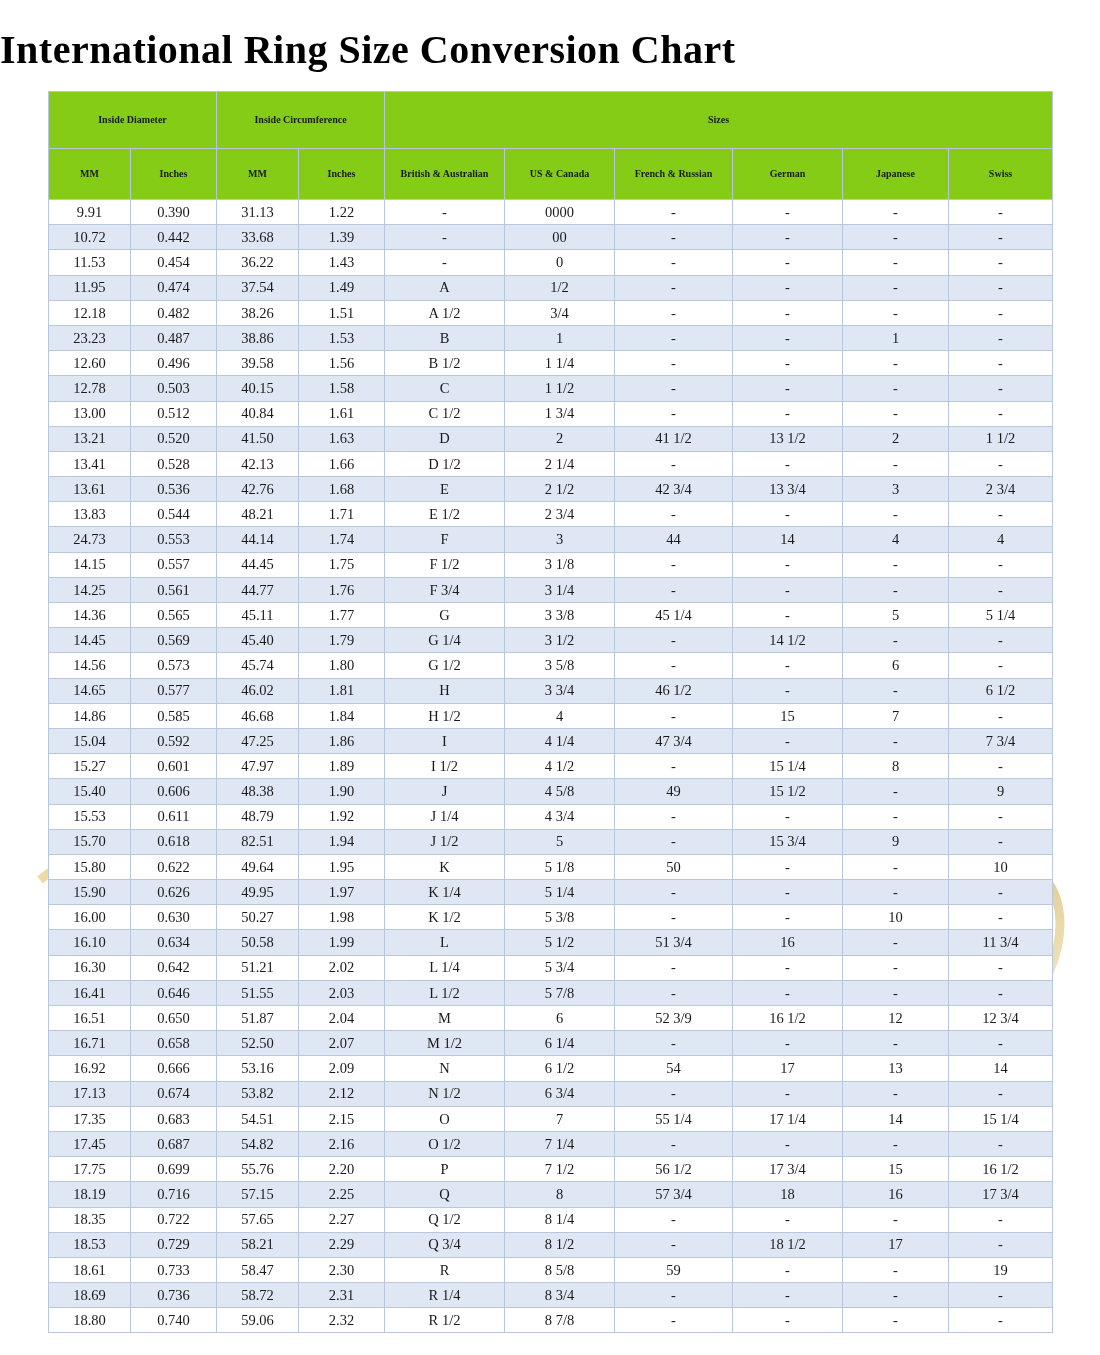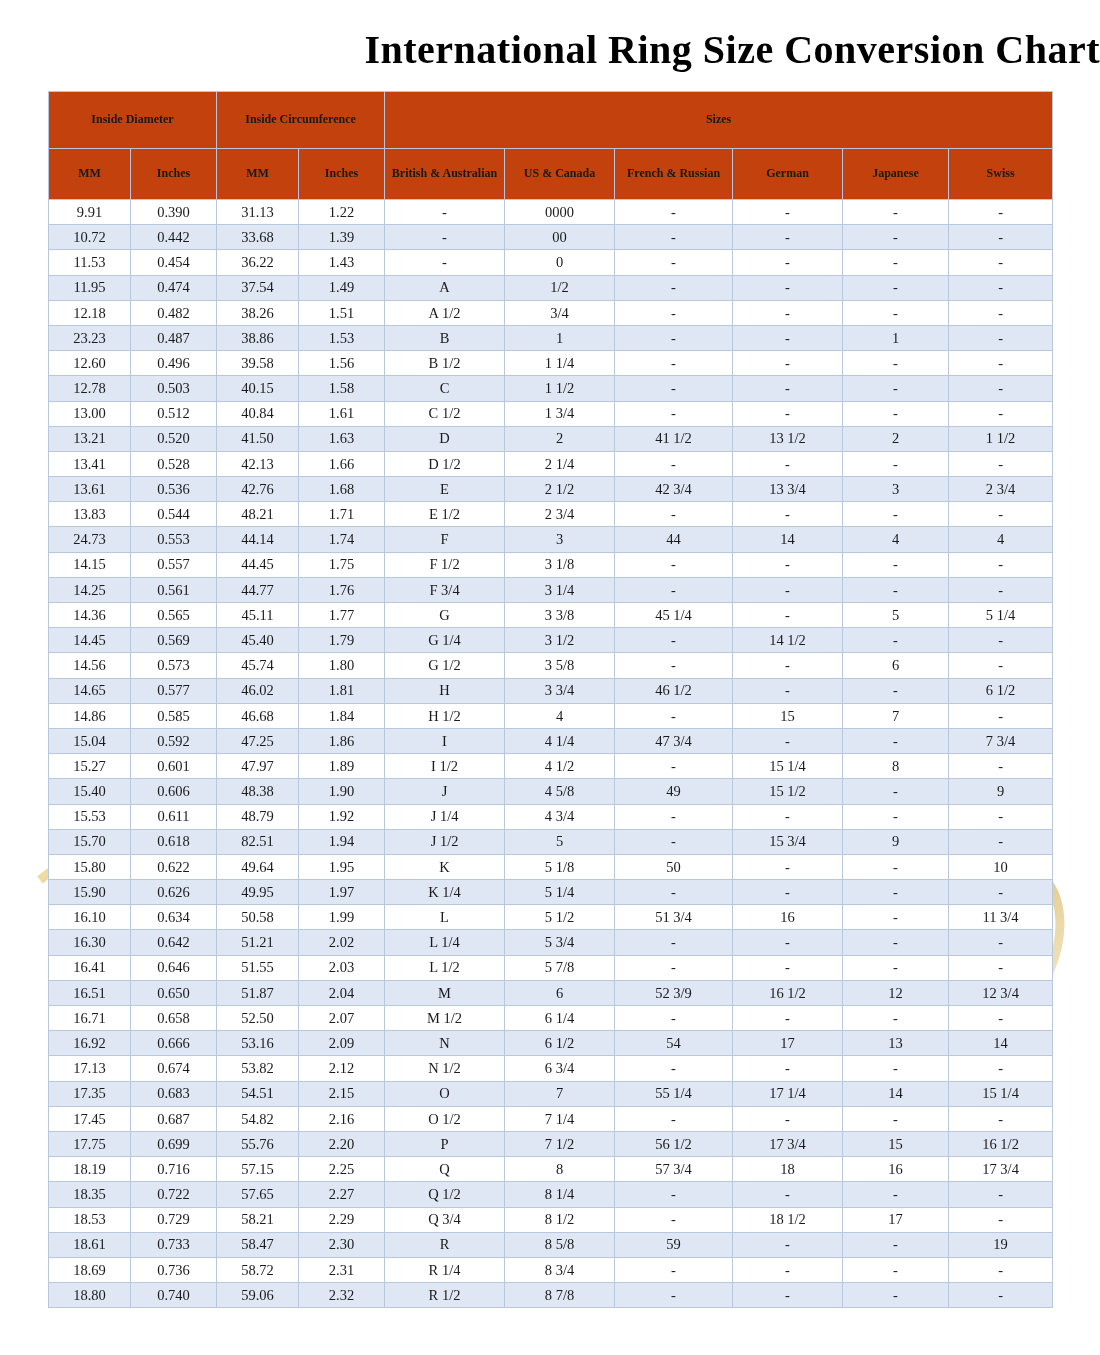--- a/index.html
+++ b/index.html
@@ -10,21 +10,21 @@
   body {
     width: 1100px;
     height: 1355px;
     font-family: "Liberation Serif", serif;
     color: #1a1a1a;
     position: relative;
     overflow: hidden;
   }
 
   .page-title {
-    text-align: right;
+    text-align: left;
     font-family: "Liberation Serif", serif;
     font-weight: bold;
     font-size: 40px;
     letter-spacing: 0.5px;
     margin: 26px 0 18px 0;
     color: #000000;
   }
 
   .table-wrap {
     position: relative;
@@ -43,22 +43,22 @@
   table.ring-chart td {
     border: 1px solid #b9c7dd;
     text-align: center;
     vertical-align: middle;
     padding: 2px 1px;
     line-height: 1.15;
   }
 
   table.ring-chart thead th {
     font-weight: bold;
-    font-size: 12px;
-    background: #c2410c;
+    font-size: 10px;
+    background: #84cc16;
     padding: 6px 2px;
   }
 
   thead tr.group-row th {
     height: 44px;
   }
   thead tr.sub-row th {
     height: 38px;
   }
 
@@ -518,20 +518,32 @@
           <td>49.95</td>
           <td>1.97</td>
           <td>K 1/4</td>
           <td>5 1/4</td>
           <td>-</td>
           <td>-</td>
           <td>-</td>
           <td>-</td>
         </tr>
         <tr>
+          <td>16.00</td>
+          <td>0.630</td>
+          <td>50.27</td>
+          <td>1.98</td>
+          <td>K 1/2</td>
+          <td>5 3/8</td>
+          <td>-</td>
+          <td>-</td>
+          <td>10</td>
+          <td>-</td>
+        </tr>
+        <tr>
           <td>16.10</td>
           <td>0.634</td>
           <td>50.58</td>
           <td>1.99</td>
           <td>L</td>
           <td>5 1/2</td>
           <td>51 3/4</td>
           <td>16</td>
           <td>-</td>
           <td>11 3/4</td>

